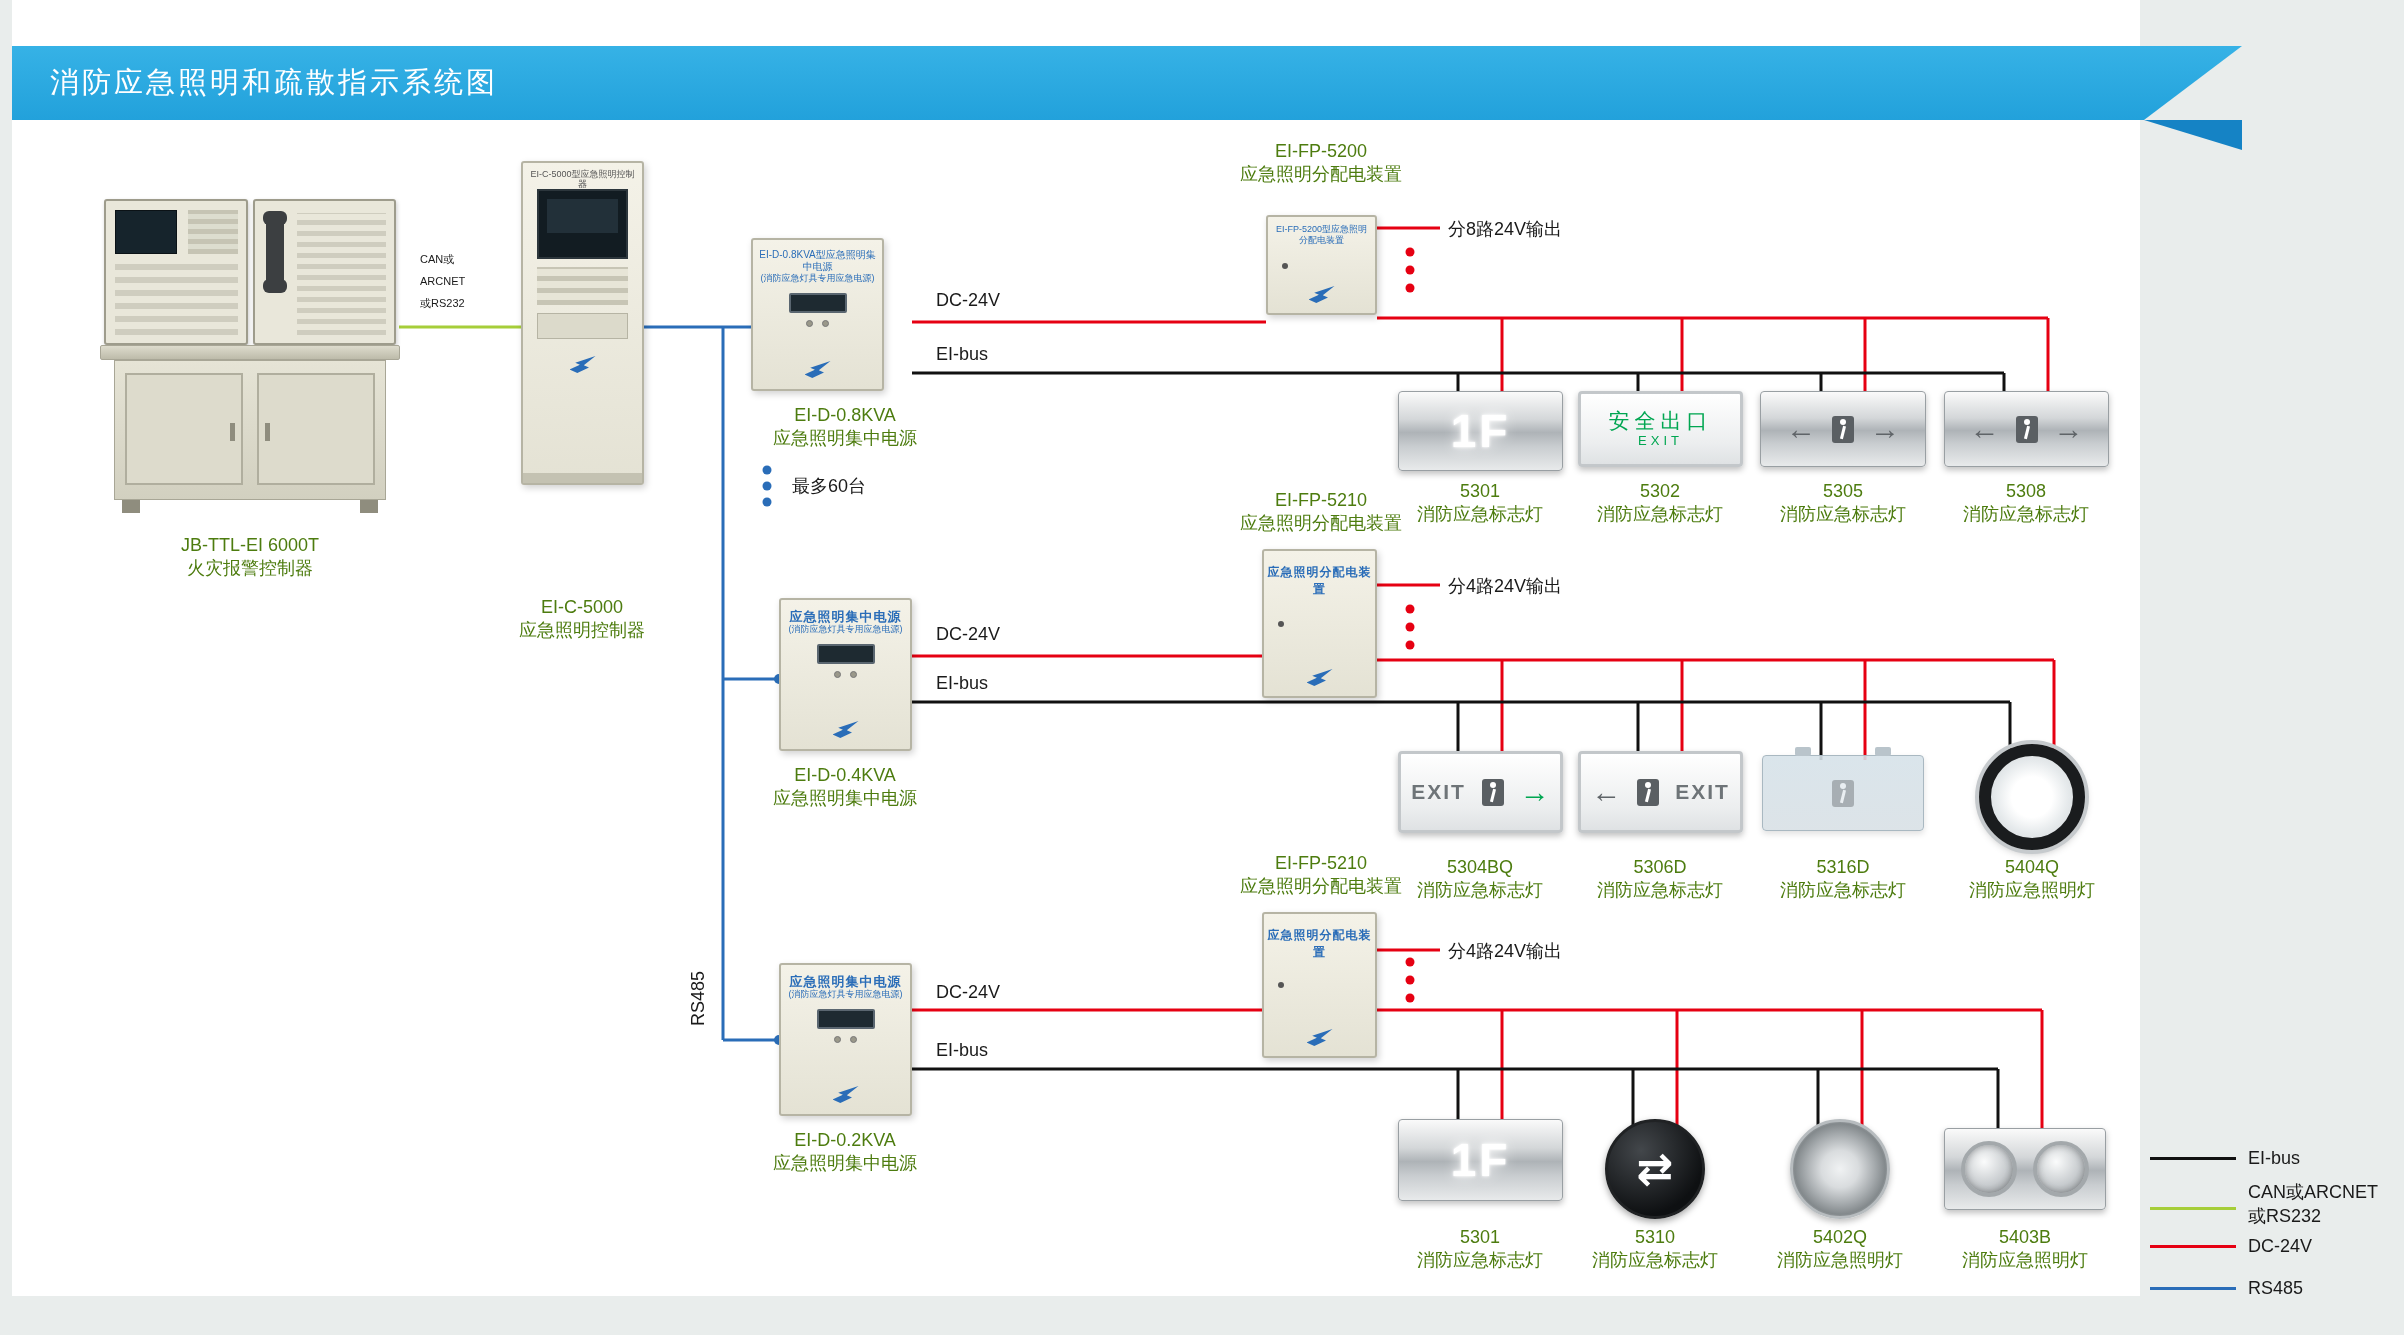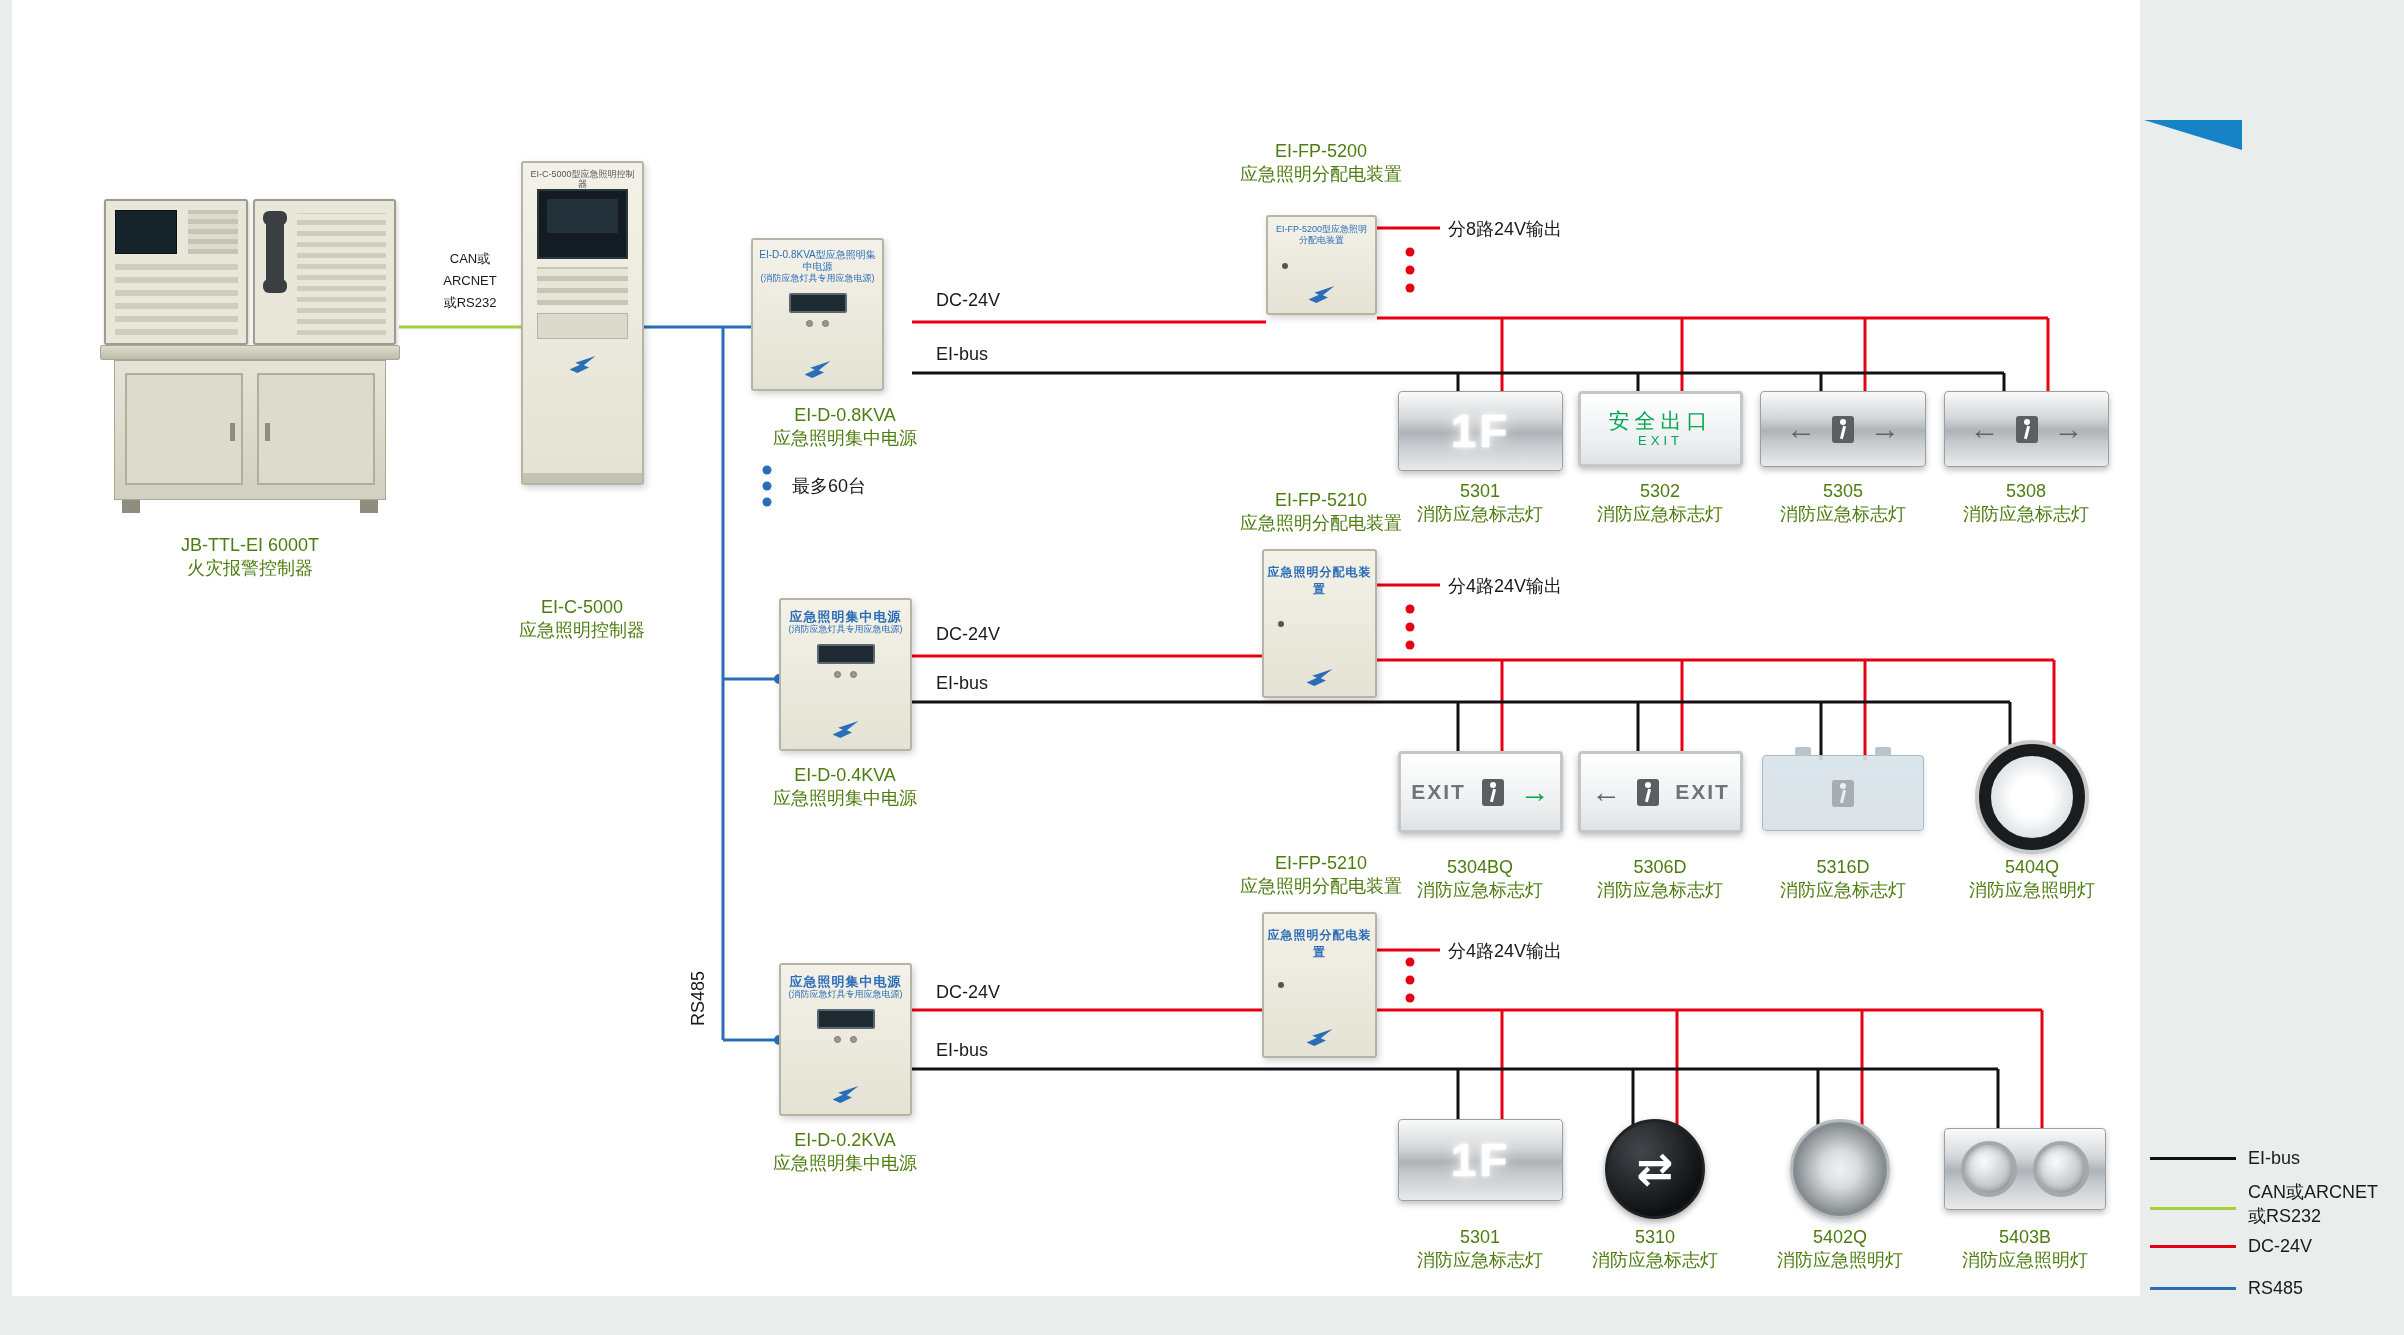--- a/index.html
+++ b/index.html
@@ -103,37 +103,40 @@
     border:3px solid #b7bcbf;box-shadow:0 3px 6px rgba(0,0,0,.25)}
   .r5404{background:radial-gradient(circle,#ffffff 35%,#e6eaec 62%,#ccd1d4 100%);border:12px solid #1a1c1e;
     box-shadow:0 0 0 4px #c6cacd,0 3px 8px rgba(0,0,0,.3)}
   .twin{justify-content:space-evenly}
   .twin-lamp{width:56px;height:56px;border-radius:50%;border:4px solid #a3a8ab;
     background:radial-gradient(circle at 40% 35%,#fbfcfc,#c8cccf 55%,#8f9497);box-shadow:inset 0 0 7px rgba(0,0,0,.3)}
 
   
   .cap{transform:translateX(-50%);text-align:center;font-size:18px;line-height:23px;color:#4d7c0f;white-space:nowrap}
   .wire-label{font-size:18px;color:#1a1a1a;white-space:nowrap}
-  .can-label{text-align:center;font-size:13px;line-height:22px}
+  .can-label{font-size:11px;line-height:22px}
   .rs485-label{width:84px;text-align:center;font-size:18px;transform:rotate(-90deg)}
 
   
   .lg-row{position:absolute;left:0;display:flex;align-items:center;gap:12px}
   .lg-row.two{align-items:center}
   .lg-row.two .lg-line{margin-top:9px}
   .lg-line{width:86px;height:3px;flex:0 0 auto}
   .lg-text{font-size:18px;line-height:24px;color:#1a1a1a;white-space:nowrap}
 </style>
 </head>
 <body>
 
 <div class="canvas">
 
   <div class="abs white-panel"></div>
 
+  <div class="abs banner">
+    <div class="banner-title">消防应急照明和疏散指示系统图</div>
+  </div>
   <div class="abs banner-fold"></div>
 
   <svg class="abs wires" width="2404" height="1335" viewBox="0 0 2404 1335">
     <g stroke="#a6ce39" stroke-width="3">
       <line x1="399" y1="327" x2="521" y2="327"></line>
     </g>
     <g stroke="#2a6db8" stroke-width="3">
       <line x1="644" y1="327" x2="779" y2="327"></line>
       <line x1="723" y1="327" x2="723" y2="1040"></line>
       <line x1="723" y1="679" x2="779" y2="679"></line>

